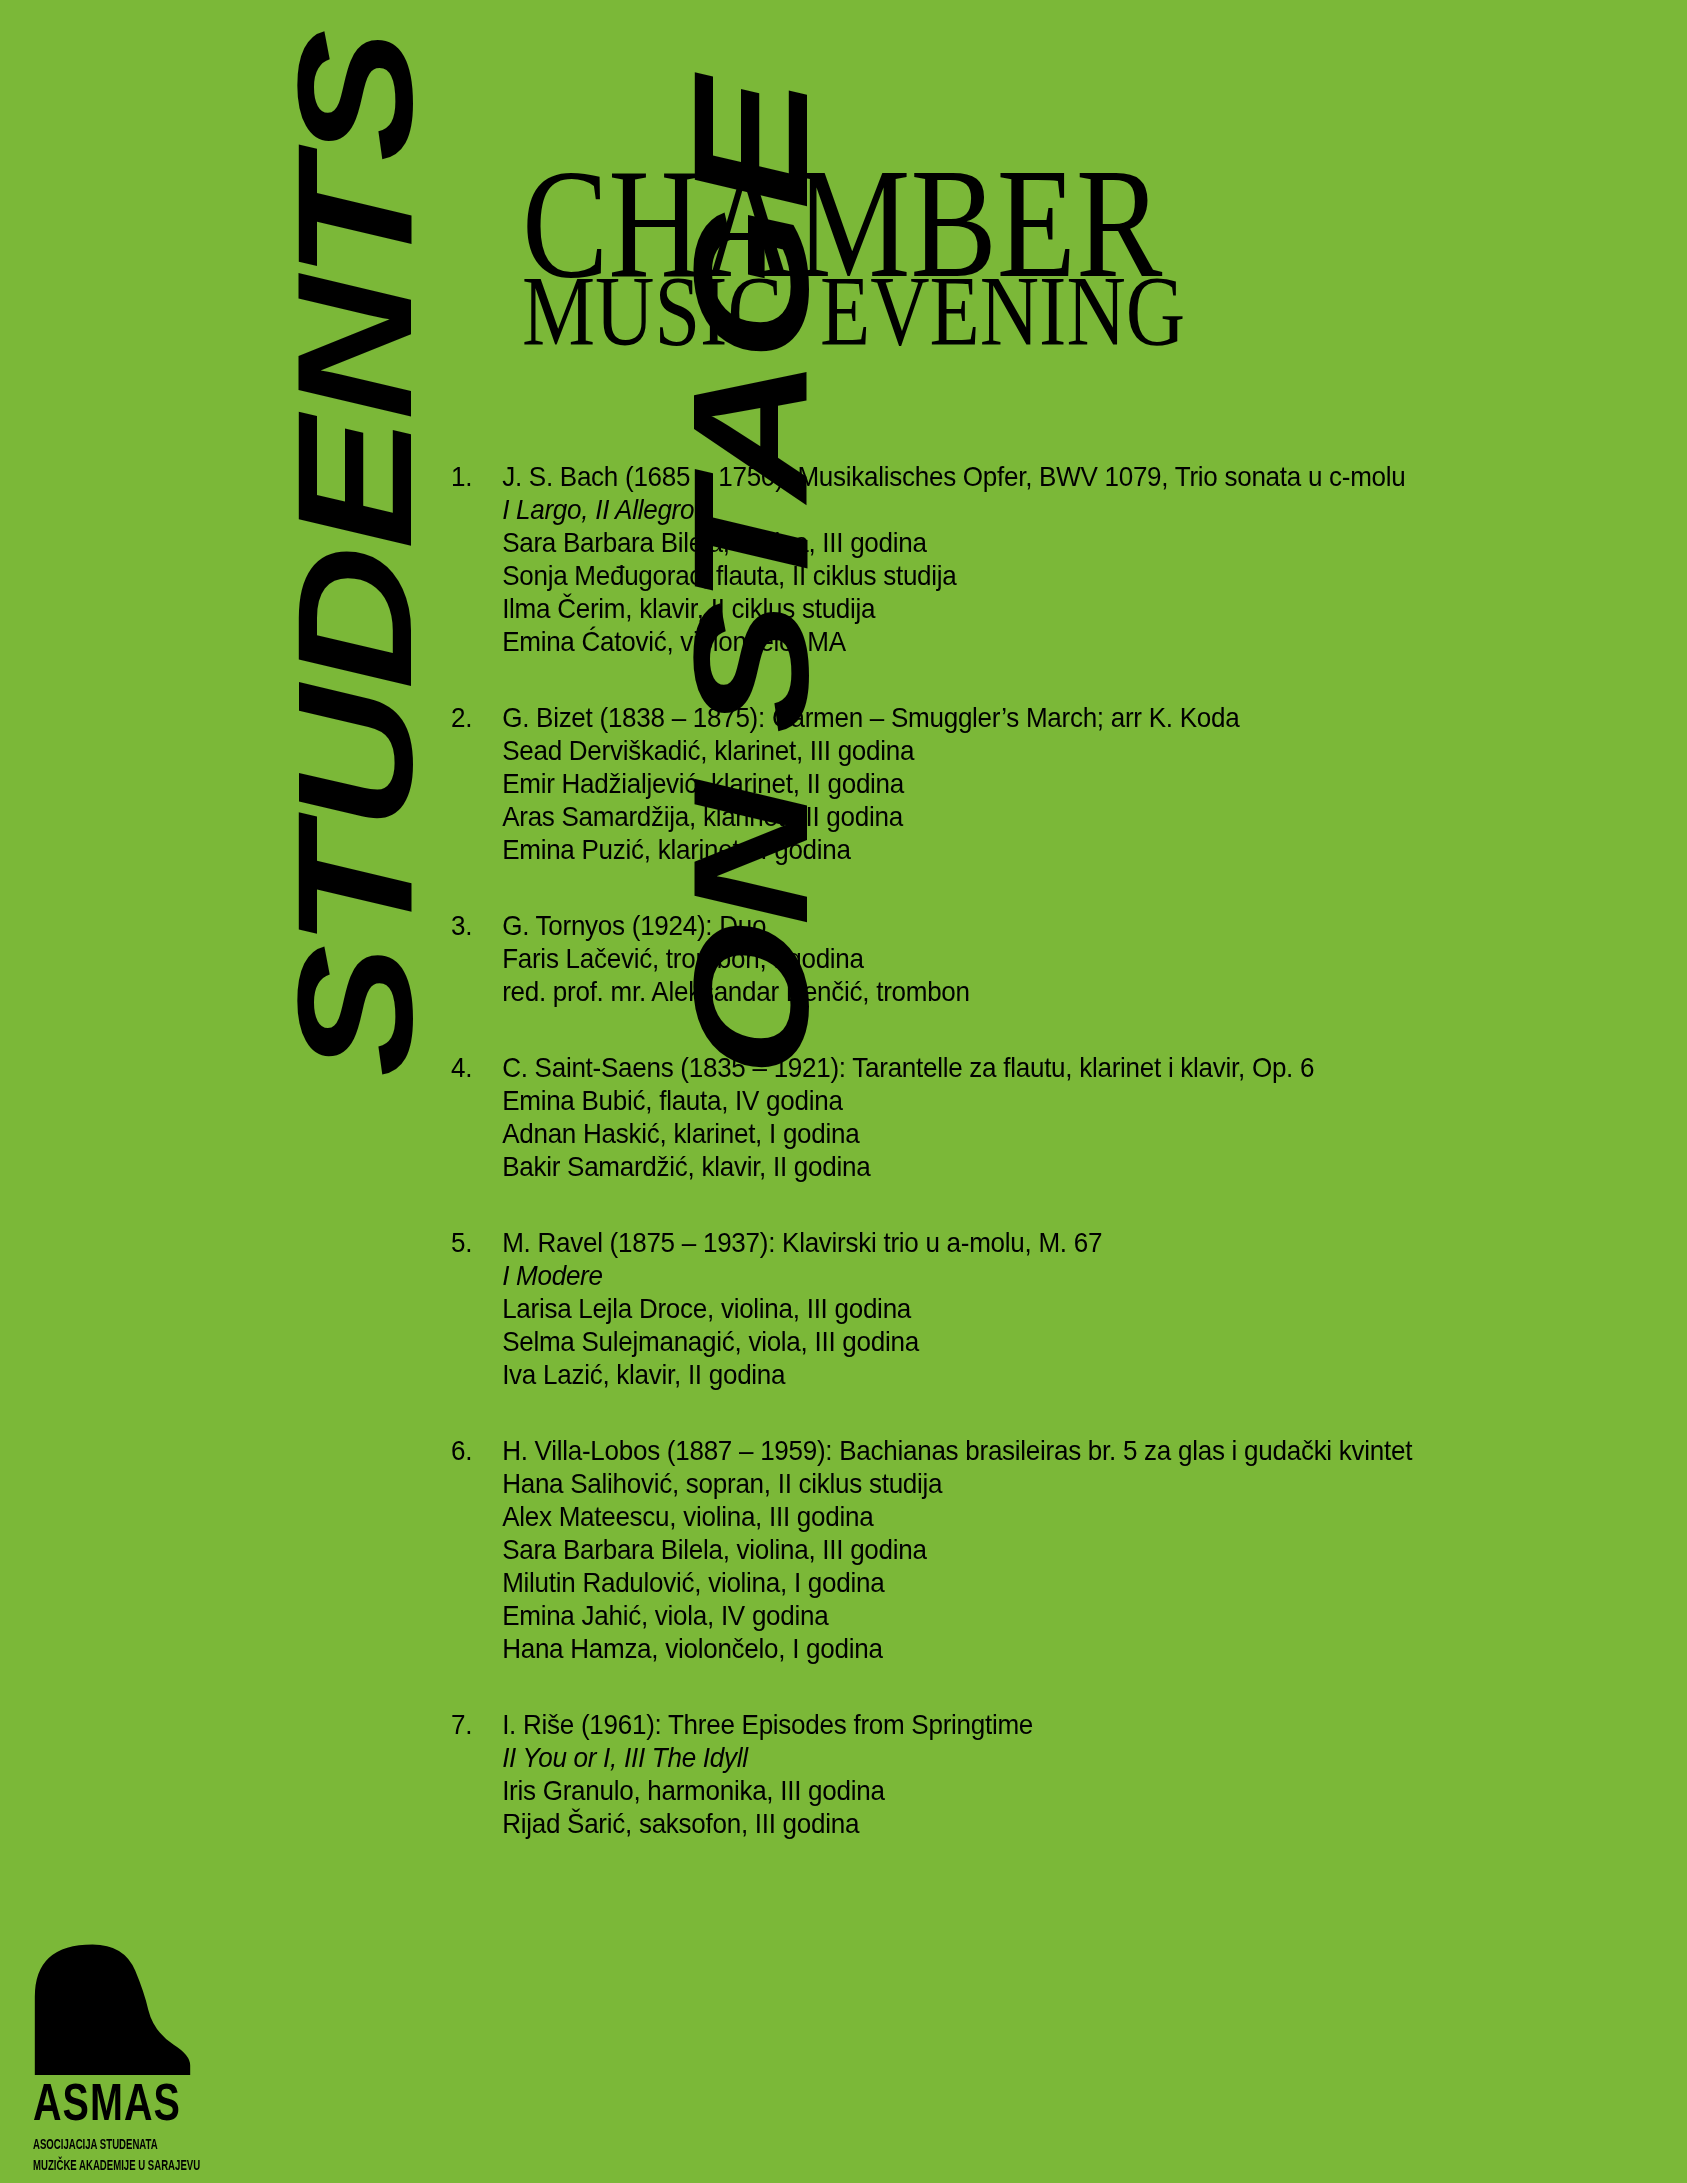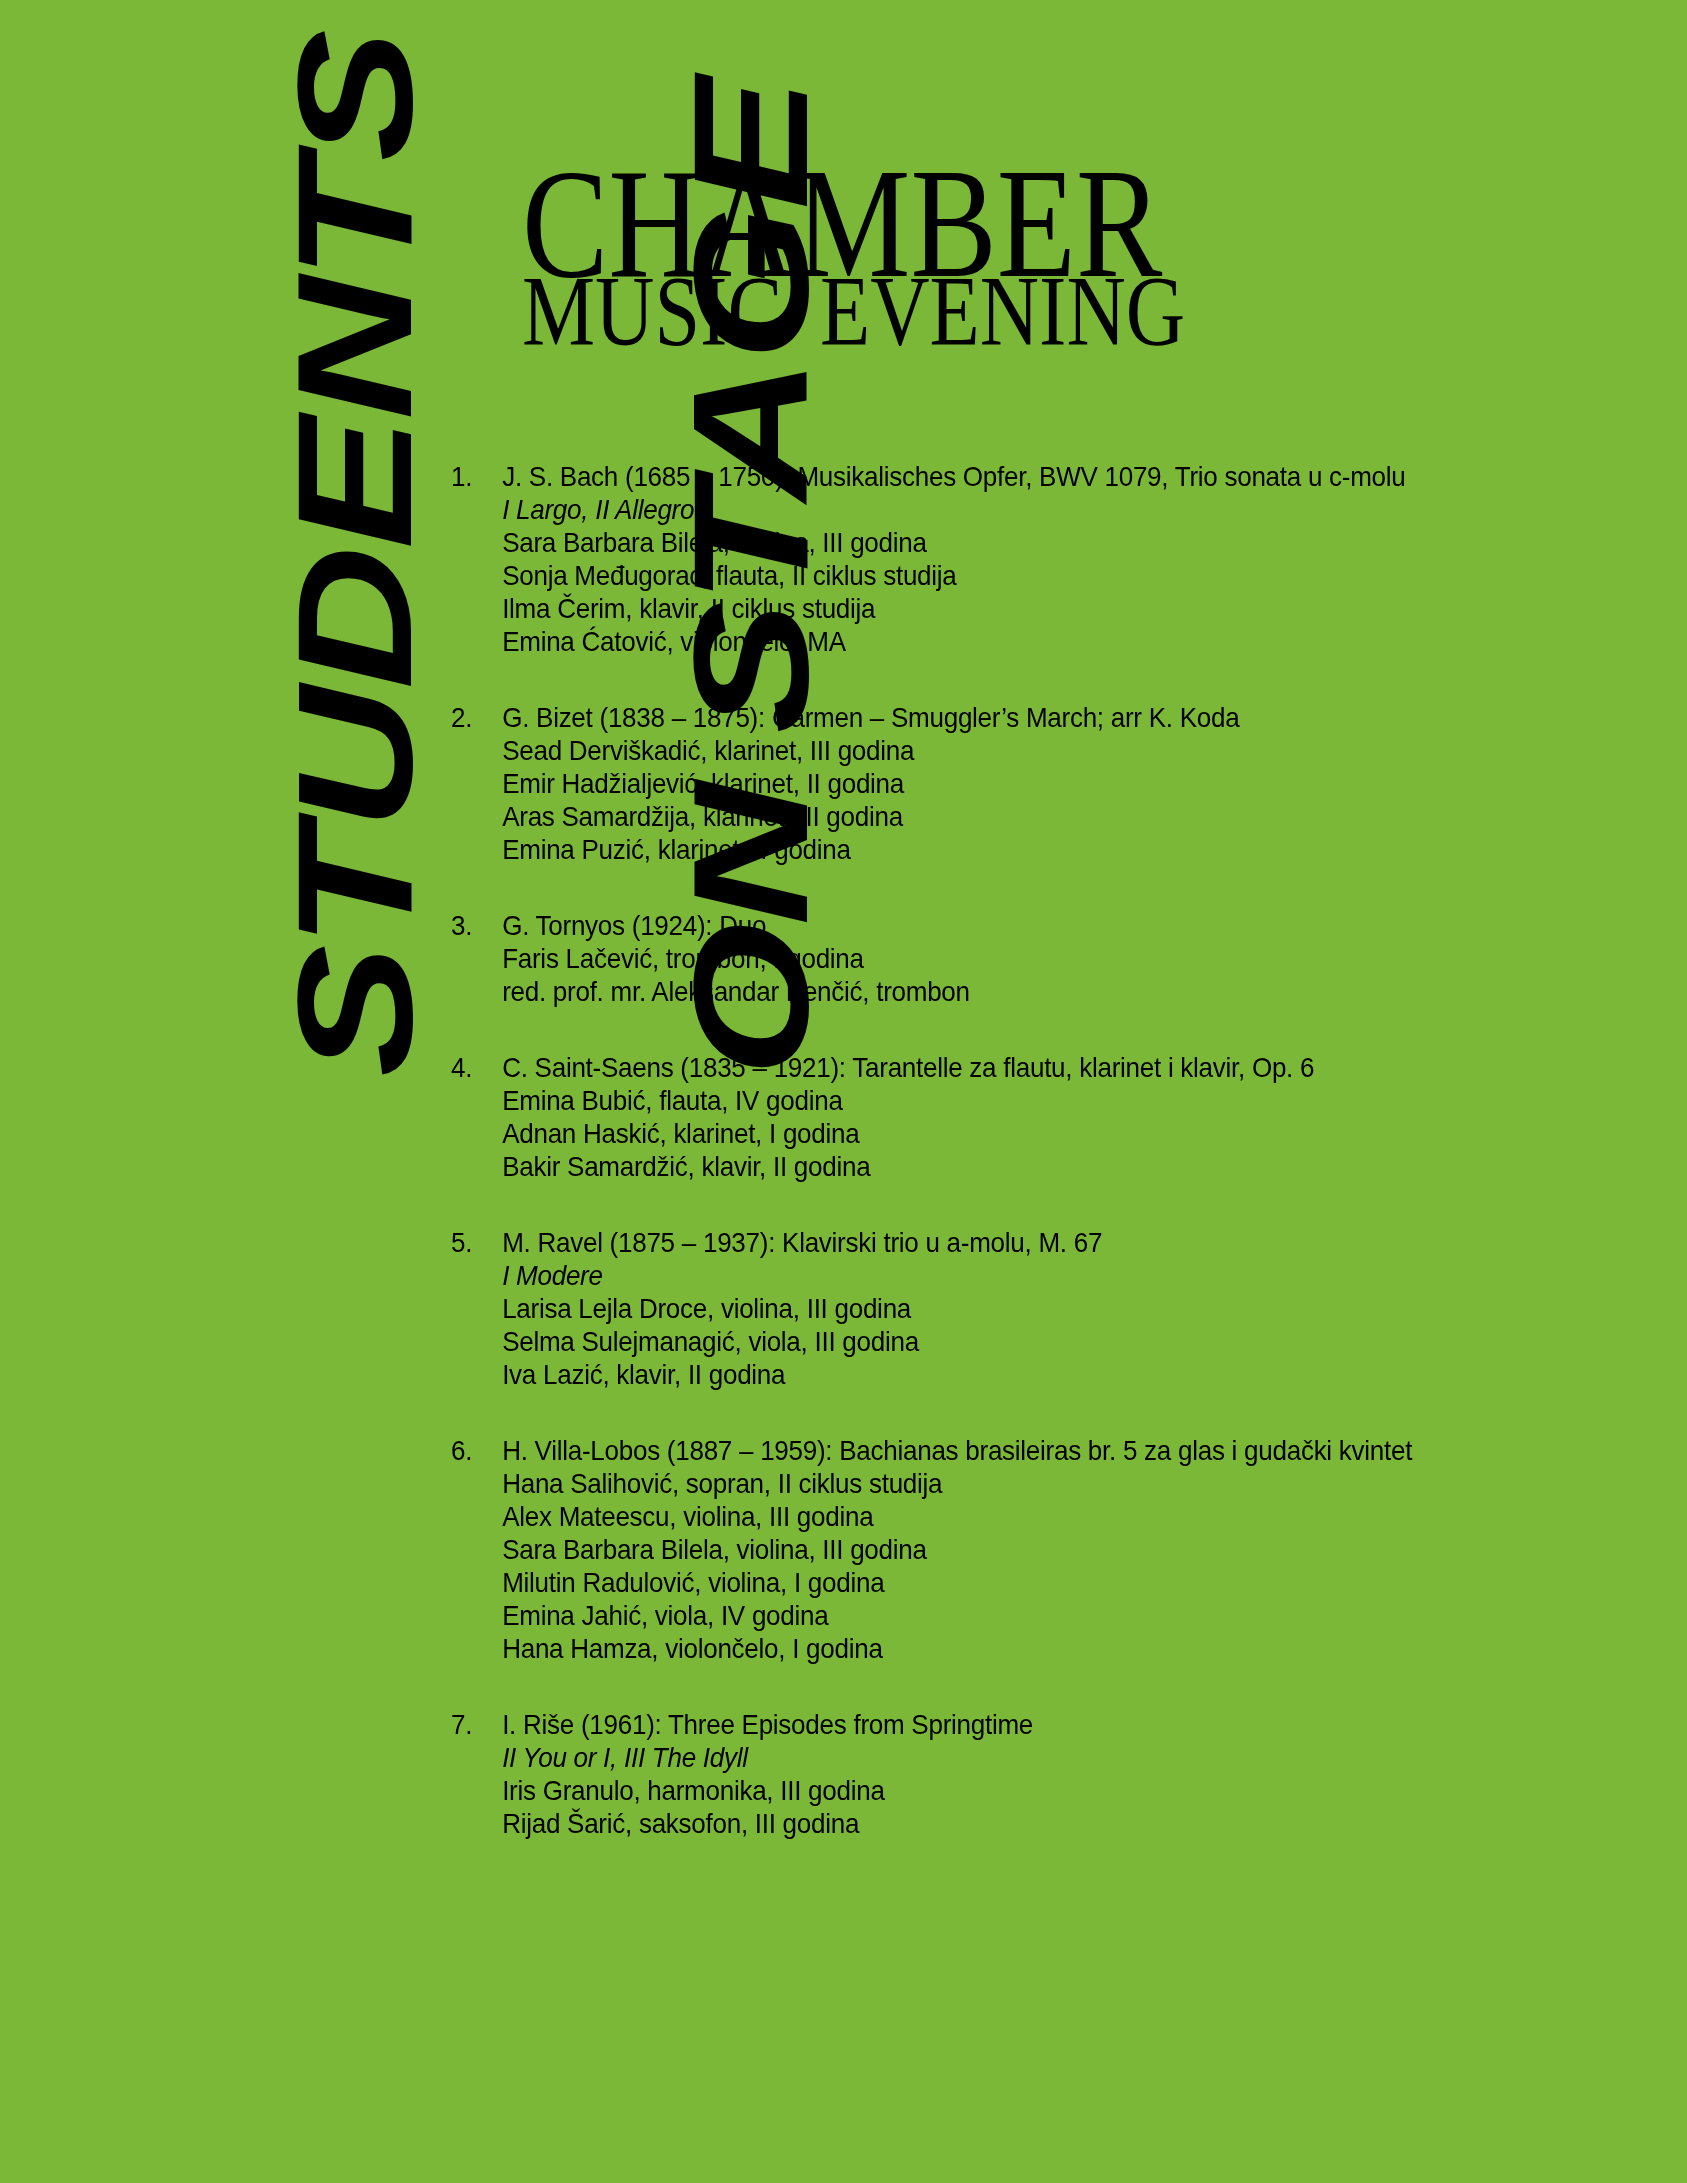--- a/index.html
+++ b/index.html
@@ -184,15 +184,33 @@
         <div class="num">7.</div>
         <div class="lines">
           <div class="line title">I. Riše (1961): Three Episodes from Springtime</div>
           <div class="line movements">II You or I, III The Idyll</div>
           <div class="line">Iris Granulo, harmonika, III godina</div>
           <div class="line">Rijad Šarić, saksofon, III godina</div>
         </div>
       </div>
     </div>
 
+  <div class="logo">
+    <svg class="piano-svg" width="159" height="132" viewBox="0 0 230 192" aria-hidden="true">
+      <path fill="#000000" d="M 2 192
+           L 2 78
+           Q 2 2 86 2
+           Q 132 2 148 40
+           Q 161 71 167 97
+           Q 175 129 204 148
+           Q 228 163 228 178
+           L 228 192
+           Z"></path>
+    </svg>
+    <div class="asmas">ASMAS</div>
+    <div class="logo-captions">
+      <div>ASOCIJACIJA STUDENATA</div>
+      <div>MUZIČKE AKADEMIJE U SARAJEVU</div>
+    </div>
+  </div>
 
 </div>
 
 
 </body></html>

